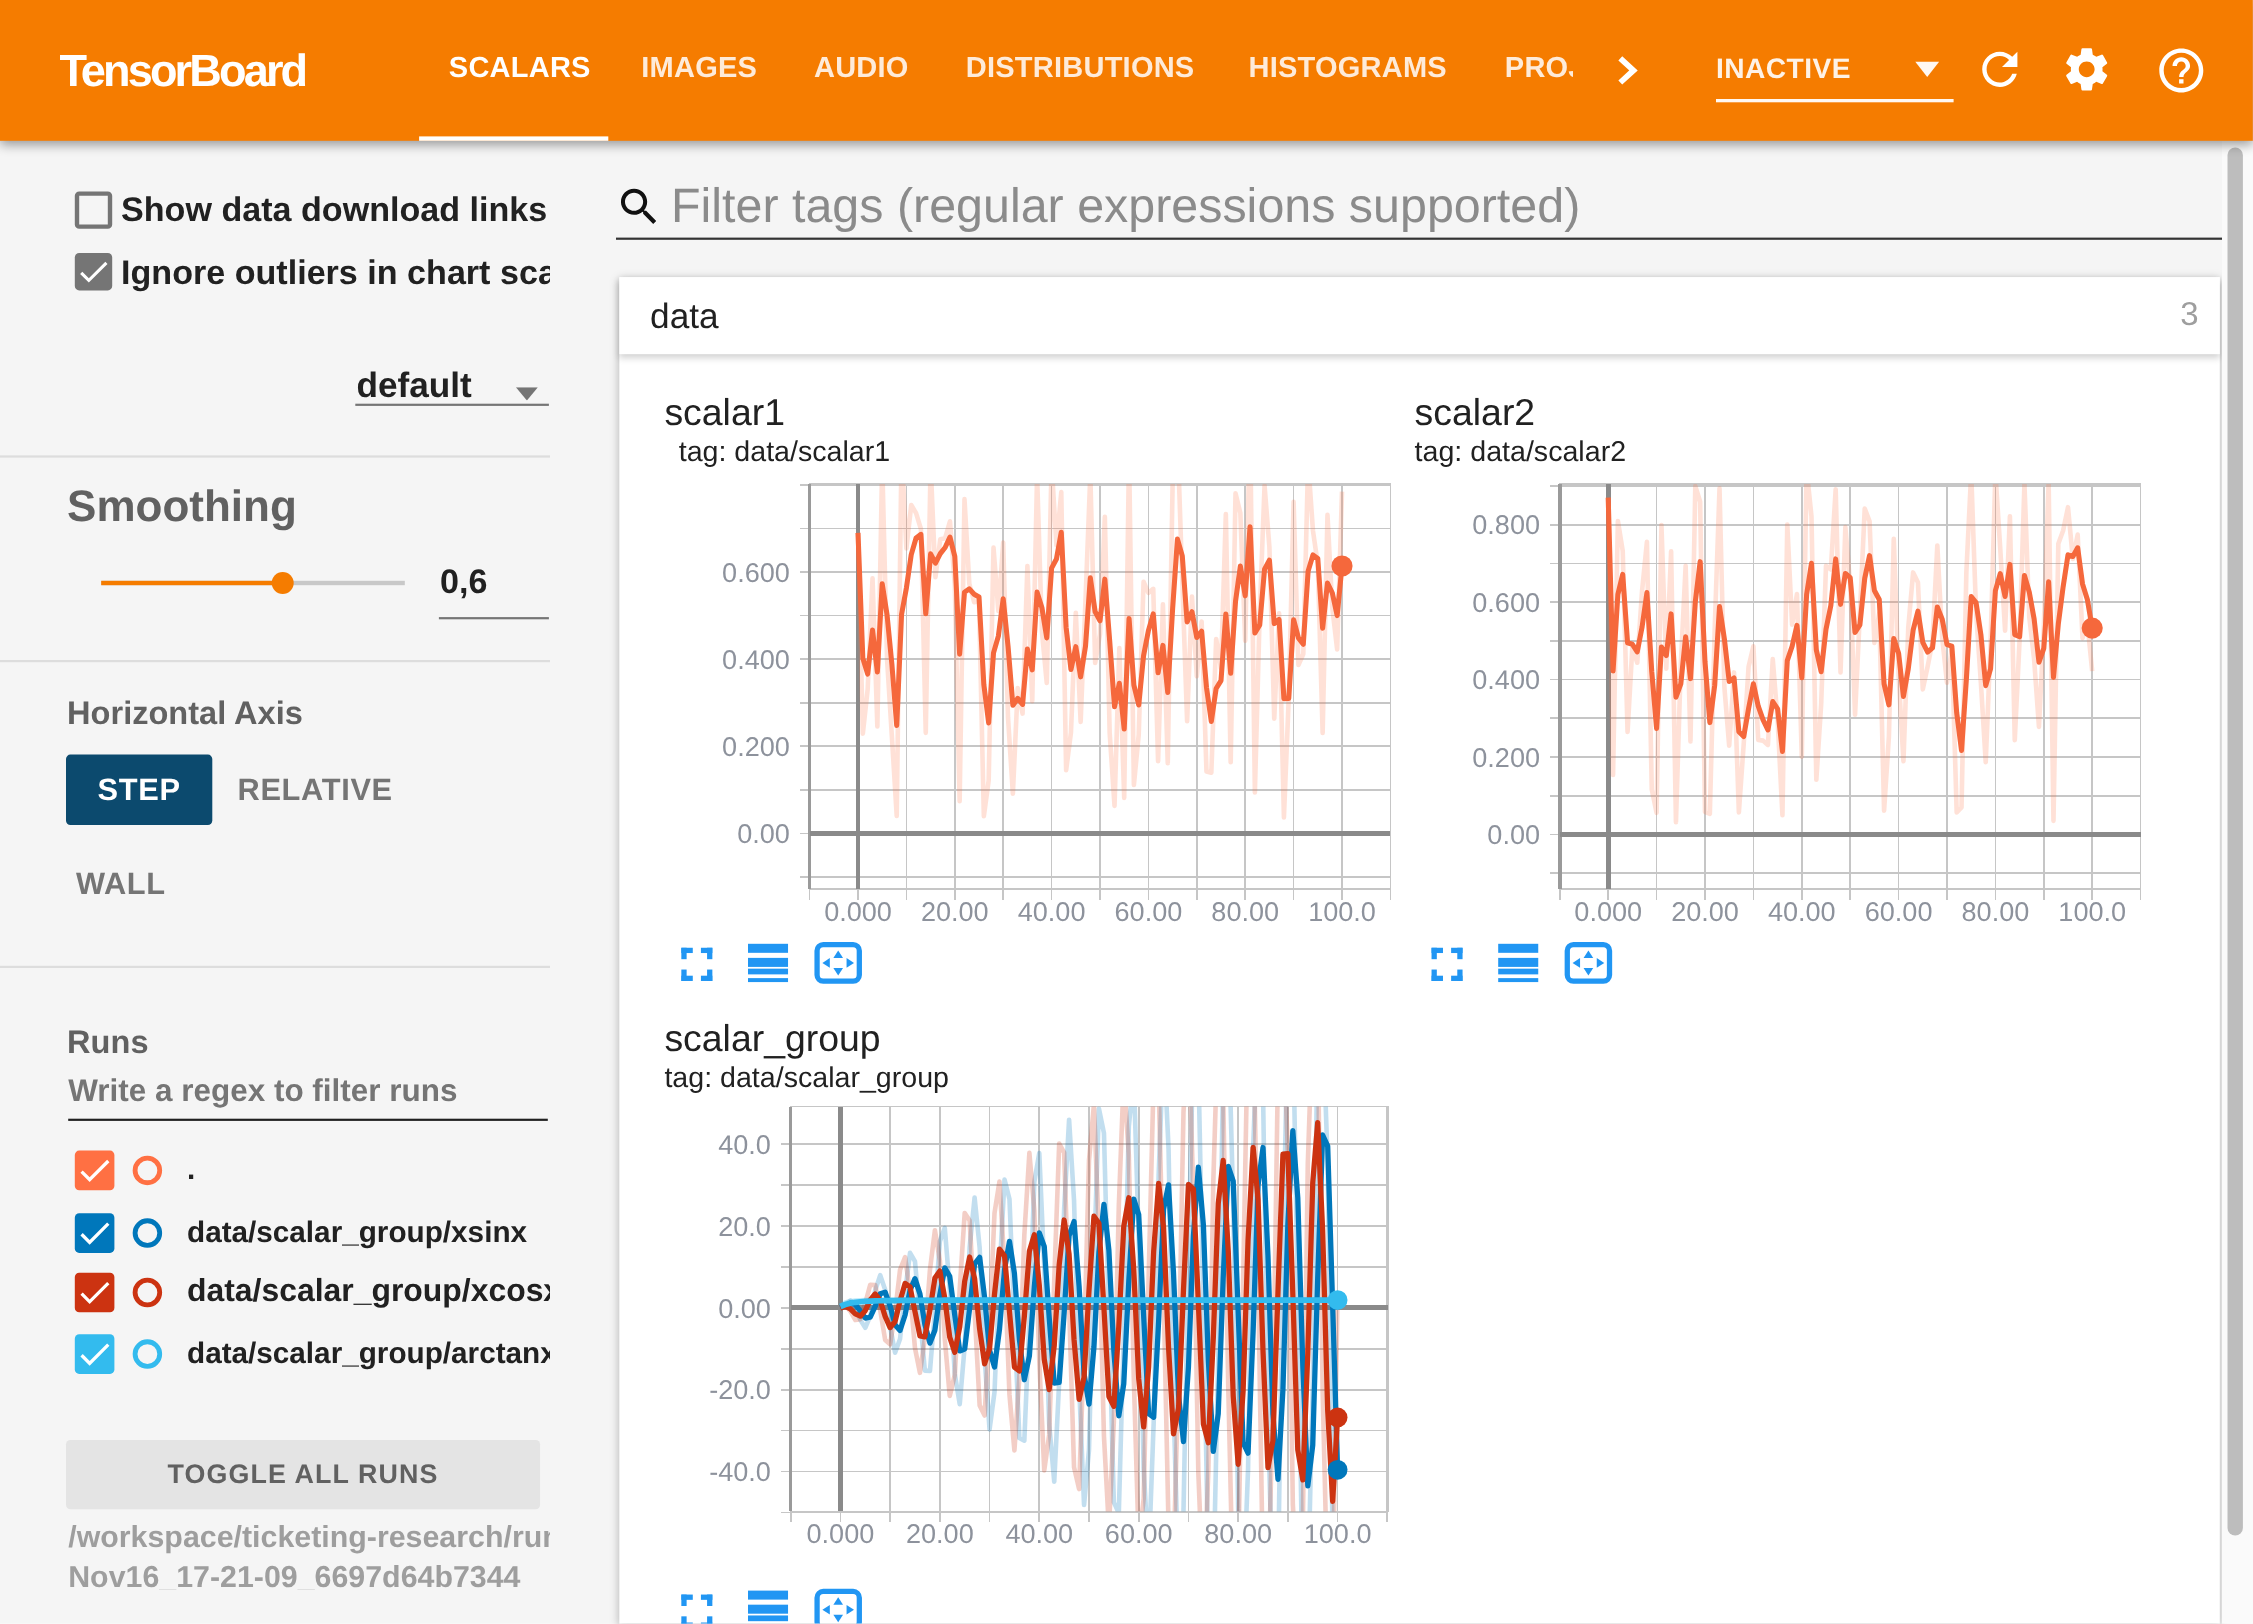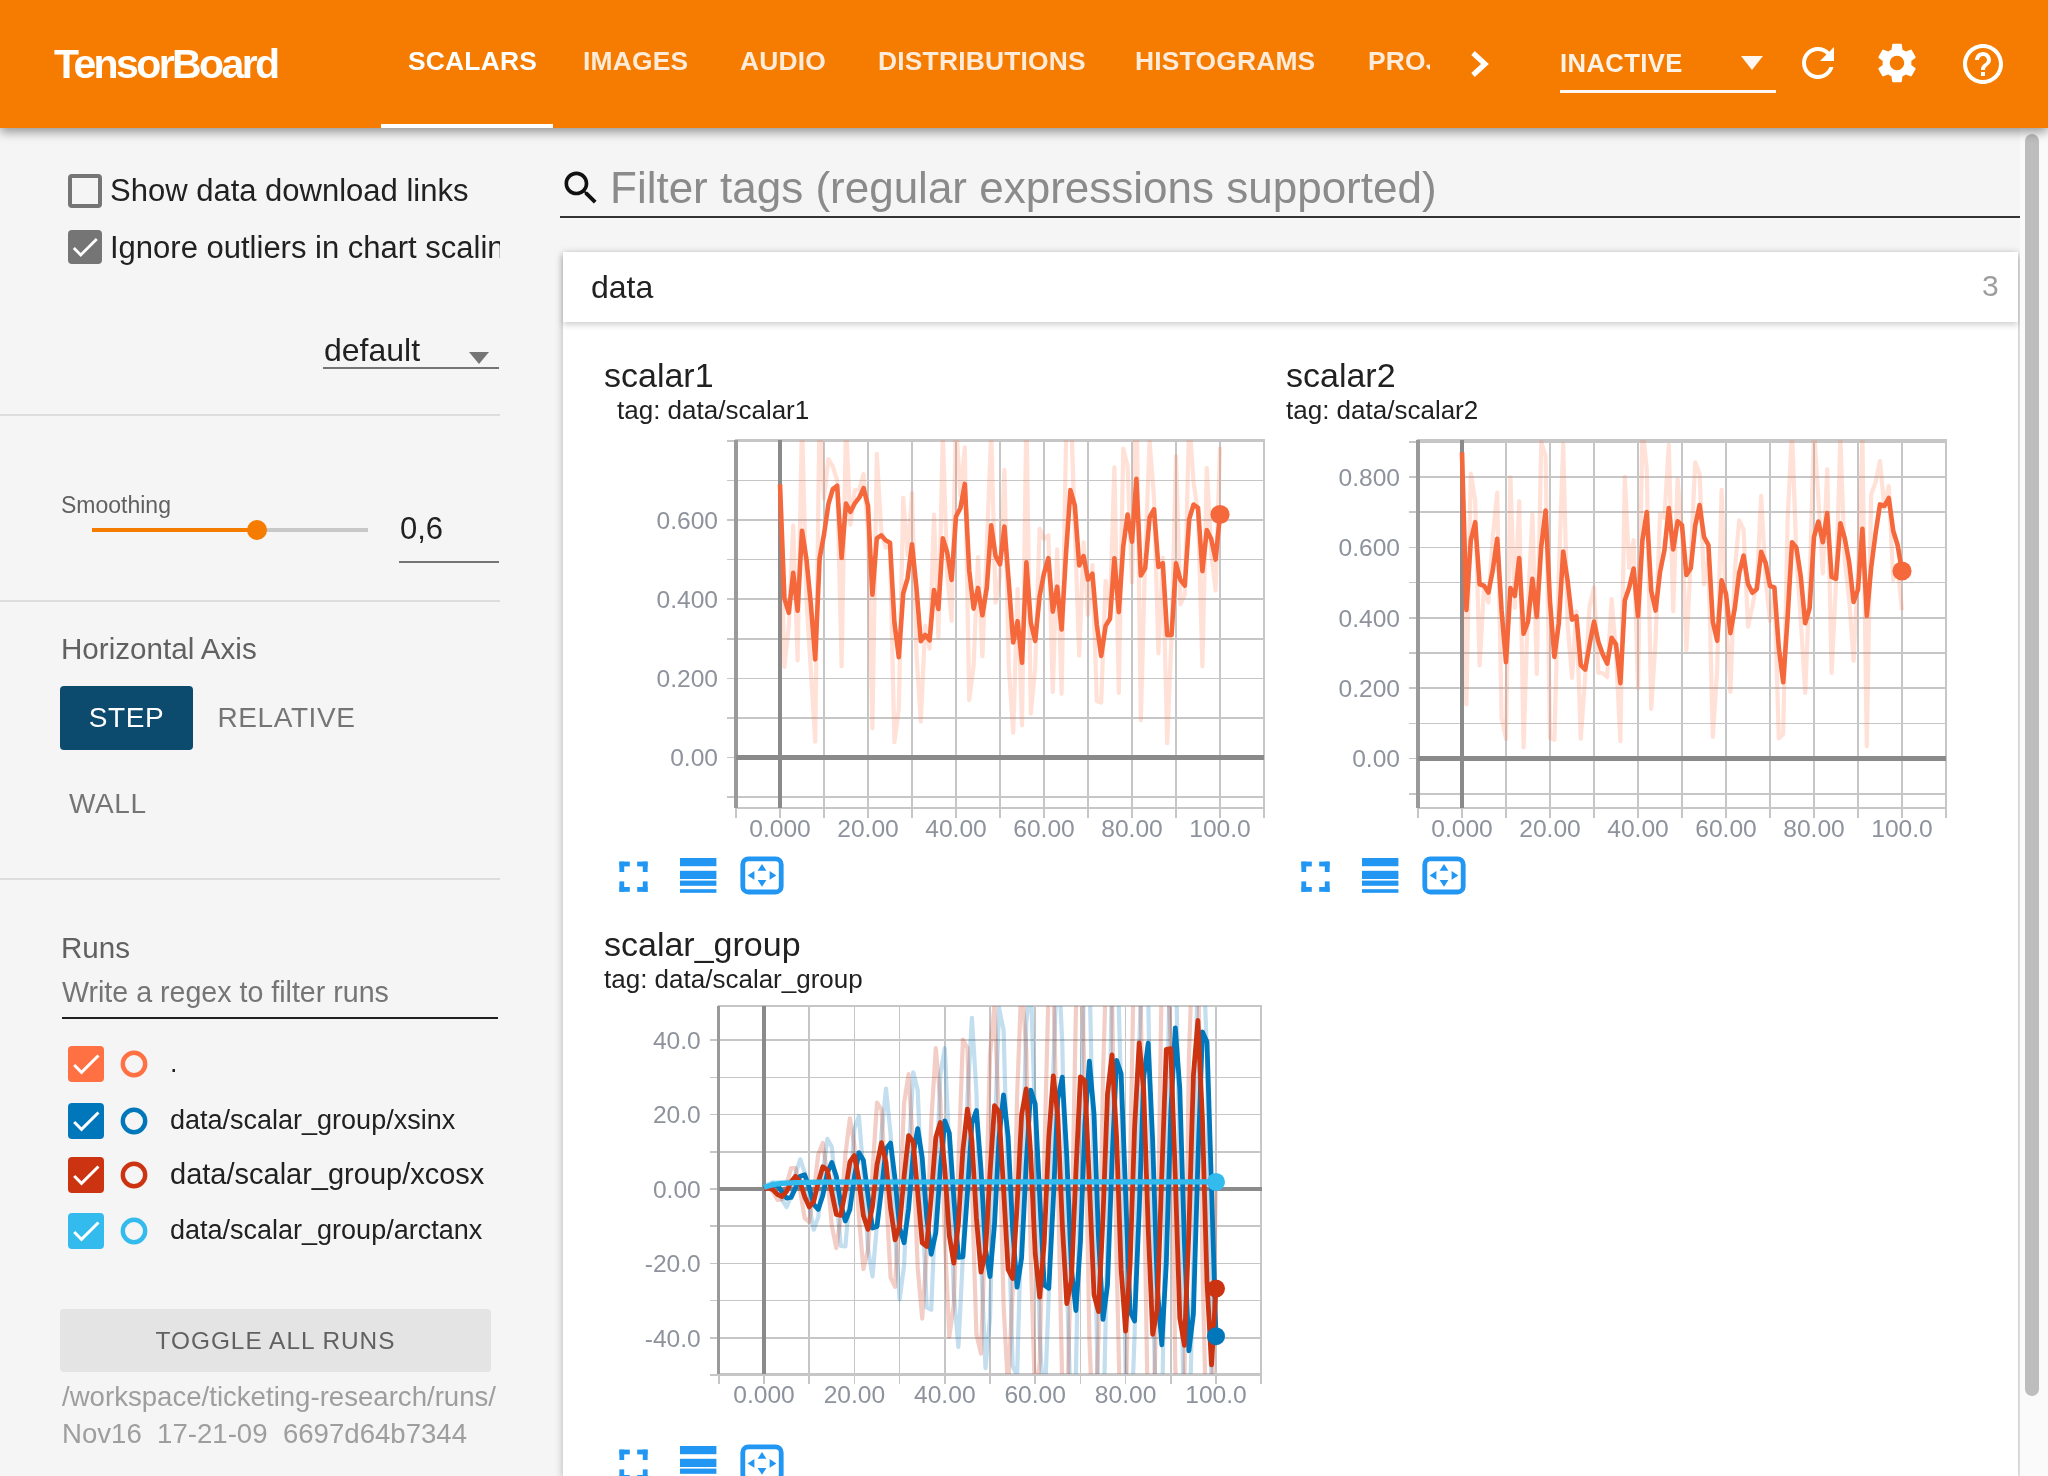--- a/index.html
+++ b/index.html
@@ -220,36 +220,36 @@
     <rect x="680" y="1468.6" width="36.4" height="5.2" fill="#2196f3"></rect>
     <rect x="680" y="1477.2" width="36.4" height="3.6" fill="#2196f3"></rect>
     <rect x="742.8" y="1446.8" width="38.4" height="33.2" fill="none" stroke="#2196f3" stroke-width="4.8" rx="5.6"></rect>
     <polygon points="757.6,1458.8 766.4,1458.8 762,1452" fill="#2196f3"></polygon>
     <polygon points="757.6,1468 766.4,1468 762,1474.8" fill="#2196f3"></polygon>
     <polygon points="754.4,1459 754.4,1467.8 747.6,1463.4" fill="#2196f3"></polygon>
     <polygon points="769.6,1459 769.6,1467.8 776.4,1463.4" fill="#2196f3"></polygon>
   </svg>
 <div style="position:absolute;left:2020px;top:128px;width:28px;height:1348px;background:#fafafa;"></div>
 <div style="position:absolute;left:2025px;top:134px;width:14px;height:1262px;background:#bdbdbd;border-radius:7px;"></div>
-<div style="position:absolute;left:0px;top:0px;width:500px;height:1445px;background:#f5f5f5;overflow:hidden;">
+<div style="position:absolute;left:0px;top:0px;width:500px;height:1445px;background:#f5f5f5;overflow:hidden;font-weight:bold;">
     <div style="position:absolute;left:68px;top:174px;width:34px;height:34px;border:4px solid #757575;border-radius:4px;"></div>
     <div style="position:absolute;left:110px;top:172.7px;font-size:31px;line-height:36.6px;color:#212121;white-space:nowrap;">Show data download links</div>
     <div style="position:absolute;left:68px;top:230px;width:34px;height:34px;background:#757575;border-radius:4px;">
       <svg width="34" height="34" viewBox="0 0 24 24" style="position:absolute;left:0;top:0">
         <path d="M9 16.17L4.83 12l-1.42 1.41L9 19 21 7l-1.41-1.41z" fill="#fff"></path>
       </svg>
     </div>
     <div style="position:absolute;left:110px;top:230px;width:390px;overflow:hidden;font-size:31px;line-height:36px;color:#212121;white-space:nowrap;">Ignore outliers in chart scaling</div>
     <div style="position:absolute;left:324px;top:332.1px;font-size:32px;line-height:37.8px;color:#212121;white-space:nowrap;">default</div>
     <svg style="position:absolute;left:469px;top:352px" width="20" height="12" viewBox="0 0 10 6">
       <polygon points="0,0 10,0 5,6" fill="#757575"></polygon>
     </svg>
     <div style="position:absolute;left:323px;top:367px;width:176px;height:2px;background:#757575;"></div>
     <div style="position:absolute;left:0px;top:414px;width:500px;height:2px;background:#ddd;"></div>
-    <div style="position:absolute;left:61px;top:444.3px;font-size:23px;line-height:35.4px;color:#616161;white-space:nowrap;margin-top:44px;">Smoothing</div>
+    <div style="position:absolute;left:61px;top:444.3px;font-size:40px;line-height:35.4px;color:#616161;white-space:nowrap;">Smoothing</div>
     <div style="position:absolute;left:92px;top:528.4px;width:276px;height:3.6px;background:#c8c8c8;"></div>
     <div style="position:absolute;left:92px;top:528.4px;width:165.2px;height:3.6px;background:#f57c00;"></div>
     <div style="position:absolute;left:247.2px;top:520px;width:20px;height:20px;border-radius:50%;background:#f57c00;"></div>
     <div style="position:absolute;left:400px;top:510.7px;font-size:31px;line-height:36.6px;color:#212121;white-space:nowrap;">0,6</div>
     <div style="position:absolute;left:399px;top:561px;width:100px;height:2px;background:#757575;"></div>
     <div style="position:absolute;left:0px;top:600px;width:500px;height:2px;background:#ddd;"></div>
     <div style="position:absolute;left:61px;top:631.5px;font-size:29.6px;line-height:34.9px;color:#616161;white-space:nowrap;">Horizontal Axis</div>
     <div style="position:absolute;left:60px;top:686px;width:133px;height:64px;background:#0c4a6e;border-radius:4px;text-align:center;font-size:28px;line-height:64px;color:#fff;letter-spacing:0.6px;">STEP</div>
     <div style="position:absolute;left:198px;top:686px;width:177px;height:64px;text-align:center;font-size:28px;line-height:64px;color:#757575;letter-spacing:0.6px;">RELATIVE</div>
     <div style="position:absolute;left:69px;top:772px;width:136px;height:64px;text-align:left;font-size:28px;line-height:64px;color:#757575;letter-spacing:0.6px;">WALL</div>

